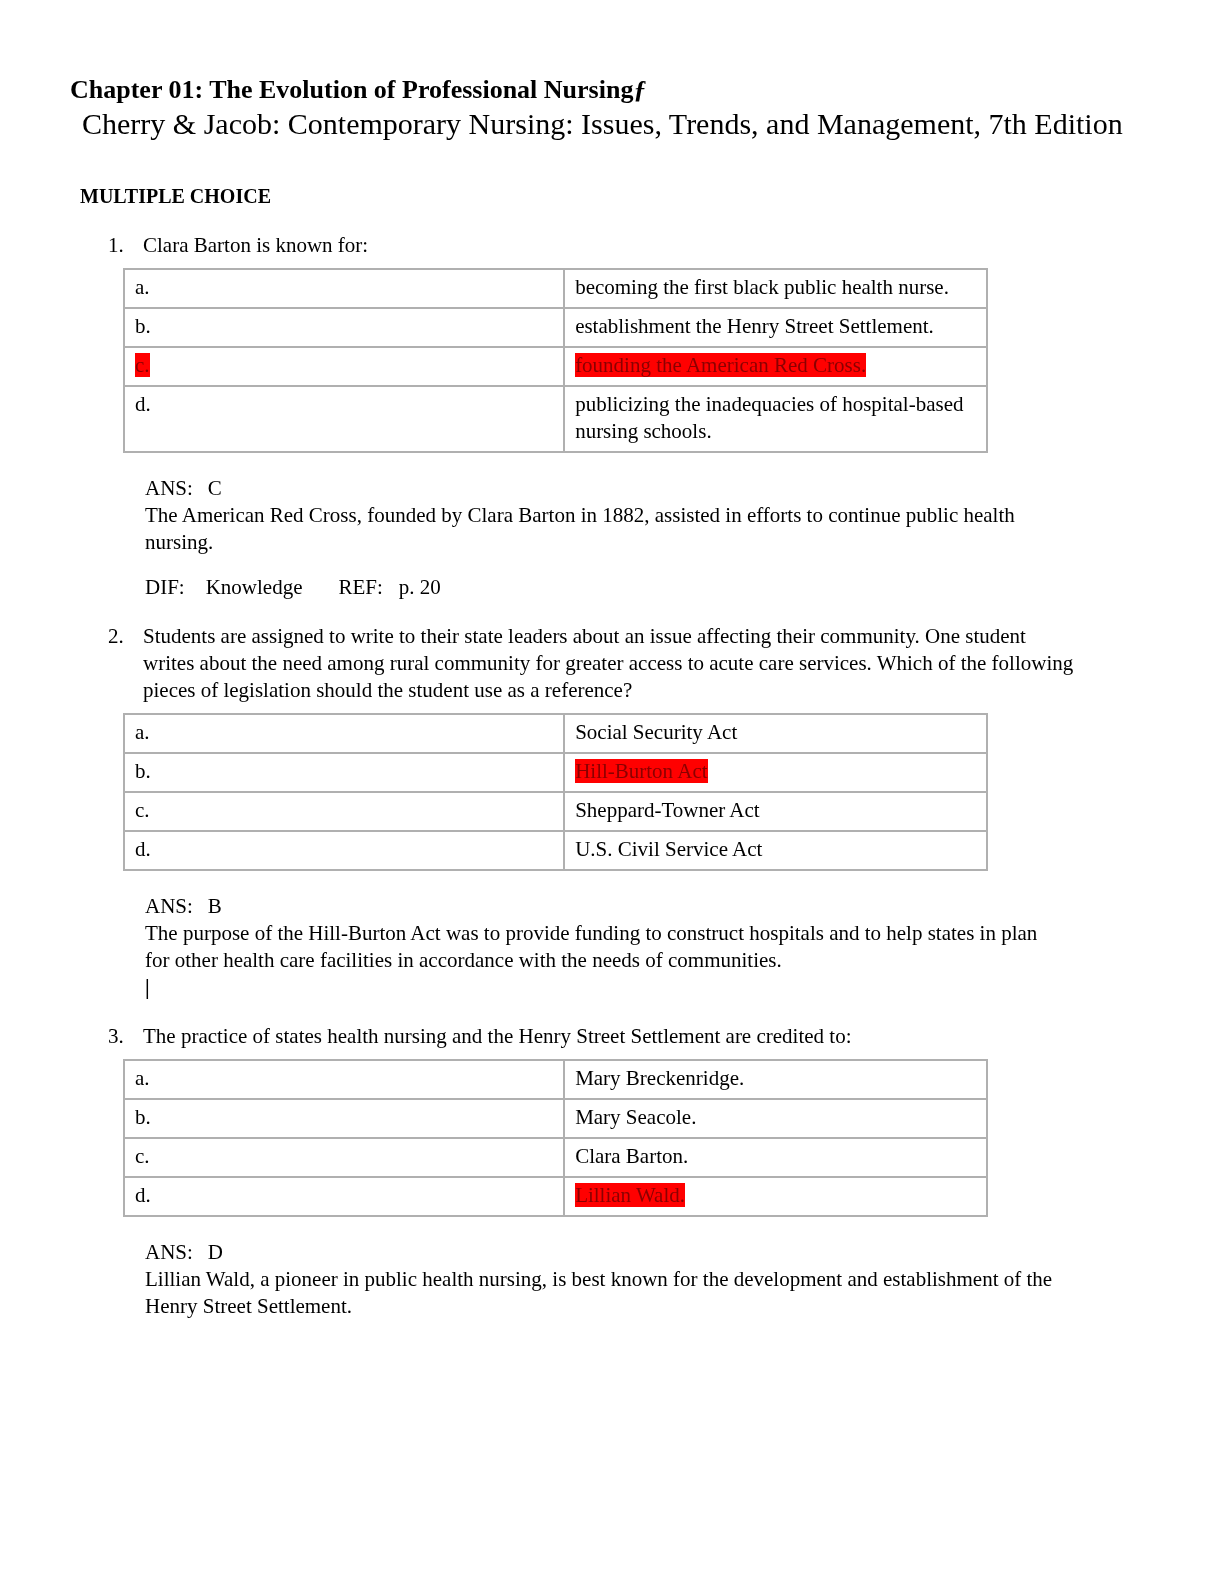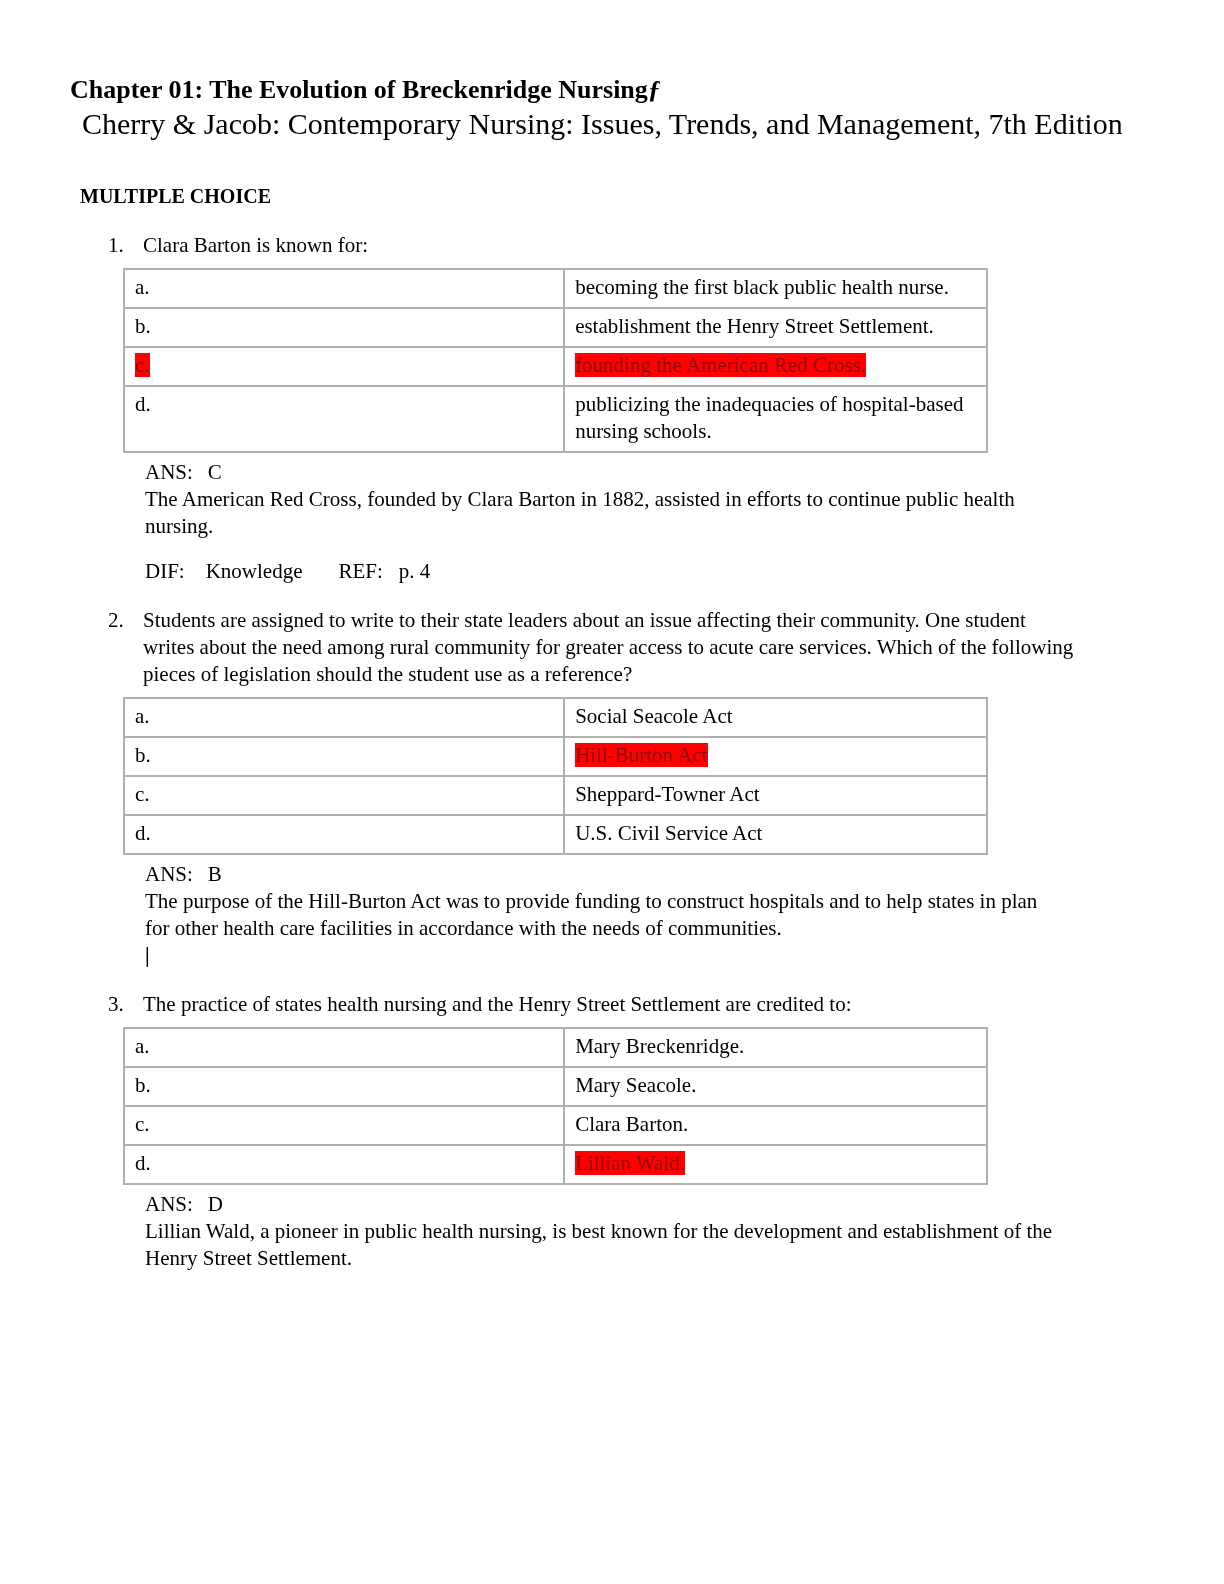--- a/index.html
+++ b/index.html
@@ -21,33 +21,33 @@
   .q-num { width:35px; flex:none; }
   .q-text { width:935px; }
 
   table.opt-table { border-collapse:collapse; margin-left:53px; margin-top:9px; width:865px;
                     border:2px solid #a8a8a8; }
   table.opt-table td { border:2px solid #b0b0b0; vertical-align:top; padding:4px 9px 6px 10px; }
   td.letter { width:51%; }
   td.optval { width:49%; }
   .hl { background:#ff0000; color:#8b0000; }
 
-  .ans-block { margin-left:75px; margin-top:6px; width:920px; }
+  .ans-block { margin-left:75px; margin-top:22px; width:920px; }
   .ans-line .ans-val { margin-left:15px; }
   .rationale { width:920px; }
   .cursor-line { font-weight:bold; }
   .dif-line { margin-left:75px; margin-top:18px; }
   .dif-line .dif-val { margin-left:21px; }
   .dif-line .ref-label { margin-left:36px; }
   .dif-line .ref-val { margin-left:16px; }
 </style>
 </head>
 <body>
 
-<h1 class="title"><span>Chapter 01: The Evolution of Breckenridge Nursing</span><span class="fhook">ƒ</span></h1>
+<h1 class="title"><span>Chapter 01: The Evolution of Professional Nursing</span><span class="fhook">ƒ</span></h1>
 <h2 class="subtitle">Cherry &amp; Jacob: Contemporary Nursing: Issues, Trends, and Management, 7th Edition</h2>
 
 <h3 class="section-heading">MULTIPLE CHOICE</h3>
 
 <section class="question">
   <div class="q-line">
     <span class="q-num">1.</span>
     <span class="q-text">Clara Barton is known for:</span>
   </div>
   <table class="opt-table">
@@ -70,34 +70,34 @@
     </tr>
   </tbody>
     </table>
   <div class="ans-block">
     <div class="ans-line">
       <span>ANS:</span><span class="ans-val">C</span>
     </div>
     <div class="rationale">The American Red Cross, founded by Clara Barton in 1882, assisted in efforts to continue public health nursing.</div>
   </div>
   <div class="dif-line">
-    <span>DIF:</span><span class="dif-val">Knowledge</span><span class="ref-label">REF:</span><span class="ref-val">p. 4</span>
+    <span>DIF:</span><span class="dif-val">Knowledge</span><span class="ref-label">REF:</span><span class="ref-val">p. 20</span>
   </div>
 </section>
 
 <section class="question">
   <div class="q-line">
     <span class="q-num">2.</span>
     <span class="q-text">Students are assigned to write to their state leaders about an issue affecting their community. One student writes about the need among rural community for greater access to acute care services. Which of the following pieces of legislation should the student use as a reference?</span>
   </div>
   <table class="opt-table">
     <tbody>
         <tr>
       <td class="letter"><span>a.</span></td>
-      <td class="optval"><span>Social Seacole Act</span></td>
+      <td class="optval"><span>Social Security Act</span></td>
     </tr>
     <tr>
       <td class="letter"><span>b.</span></td>
       <td class="optval"><span class="hl">Hill-Burton Act</span></td>
     </tr>
     <tr>
       <td class="letter"><span>c.</span></td>
       <td class="optval"><span>Sheppard-Towner Act</span></td>
     </tr>
     <tr>

